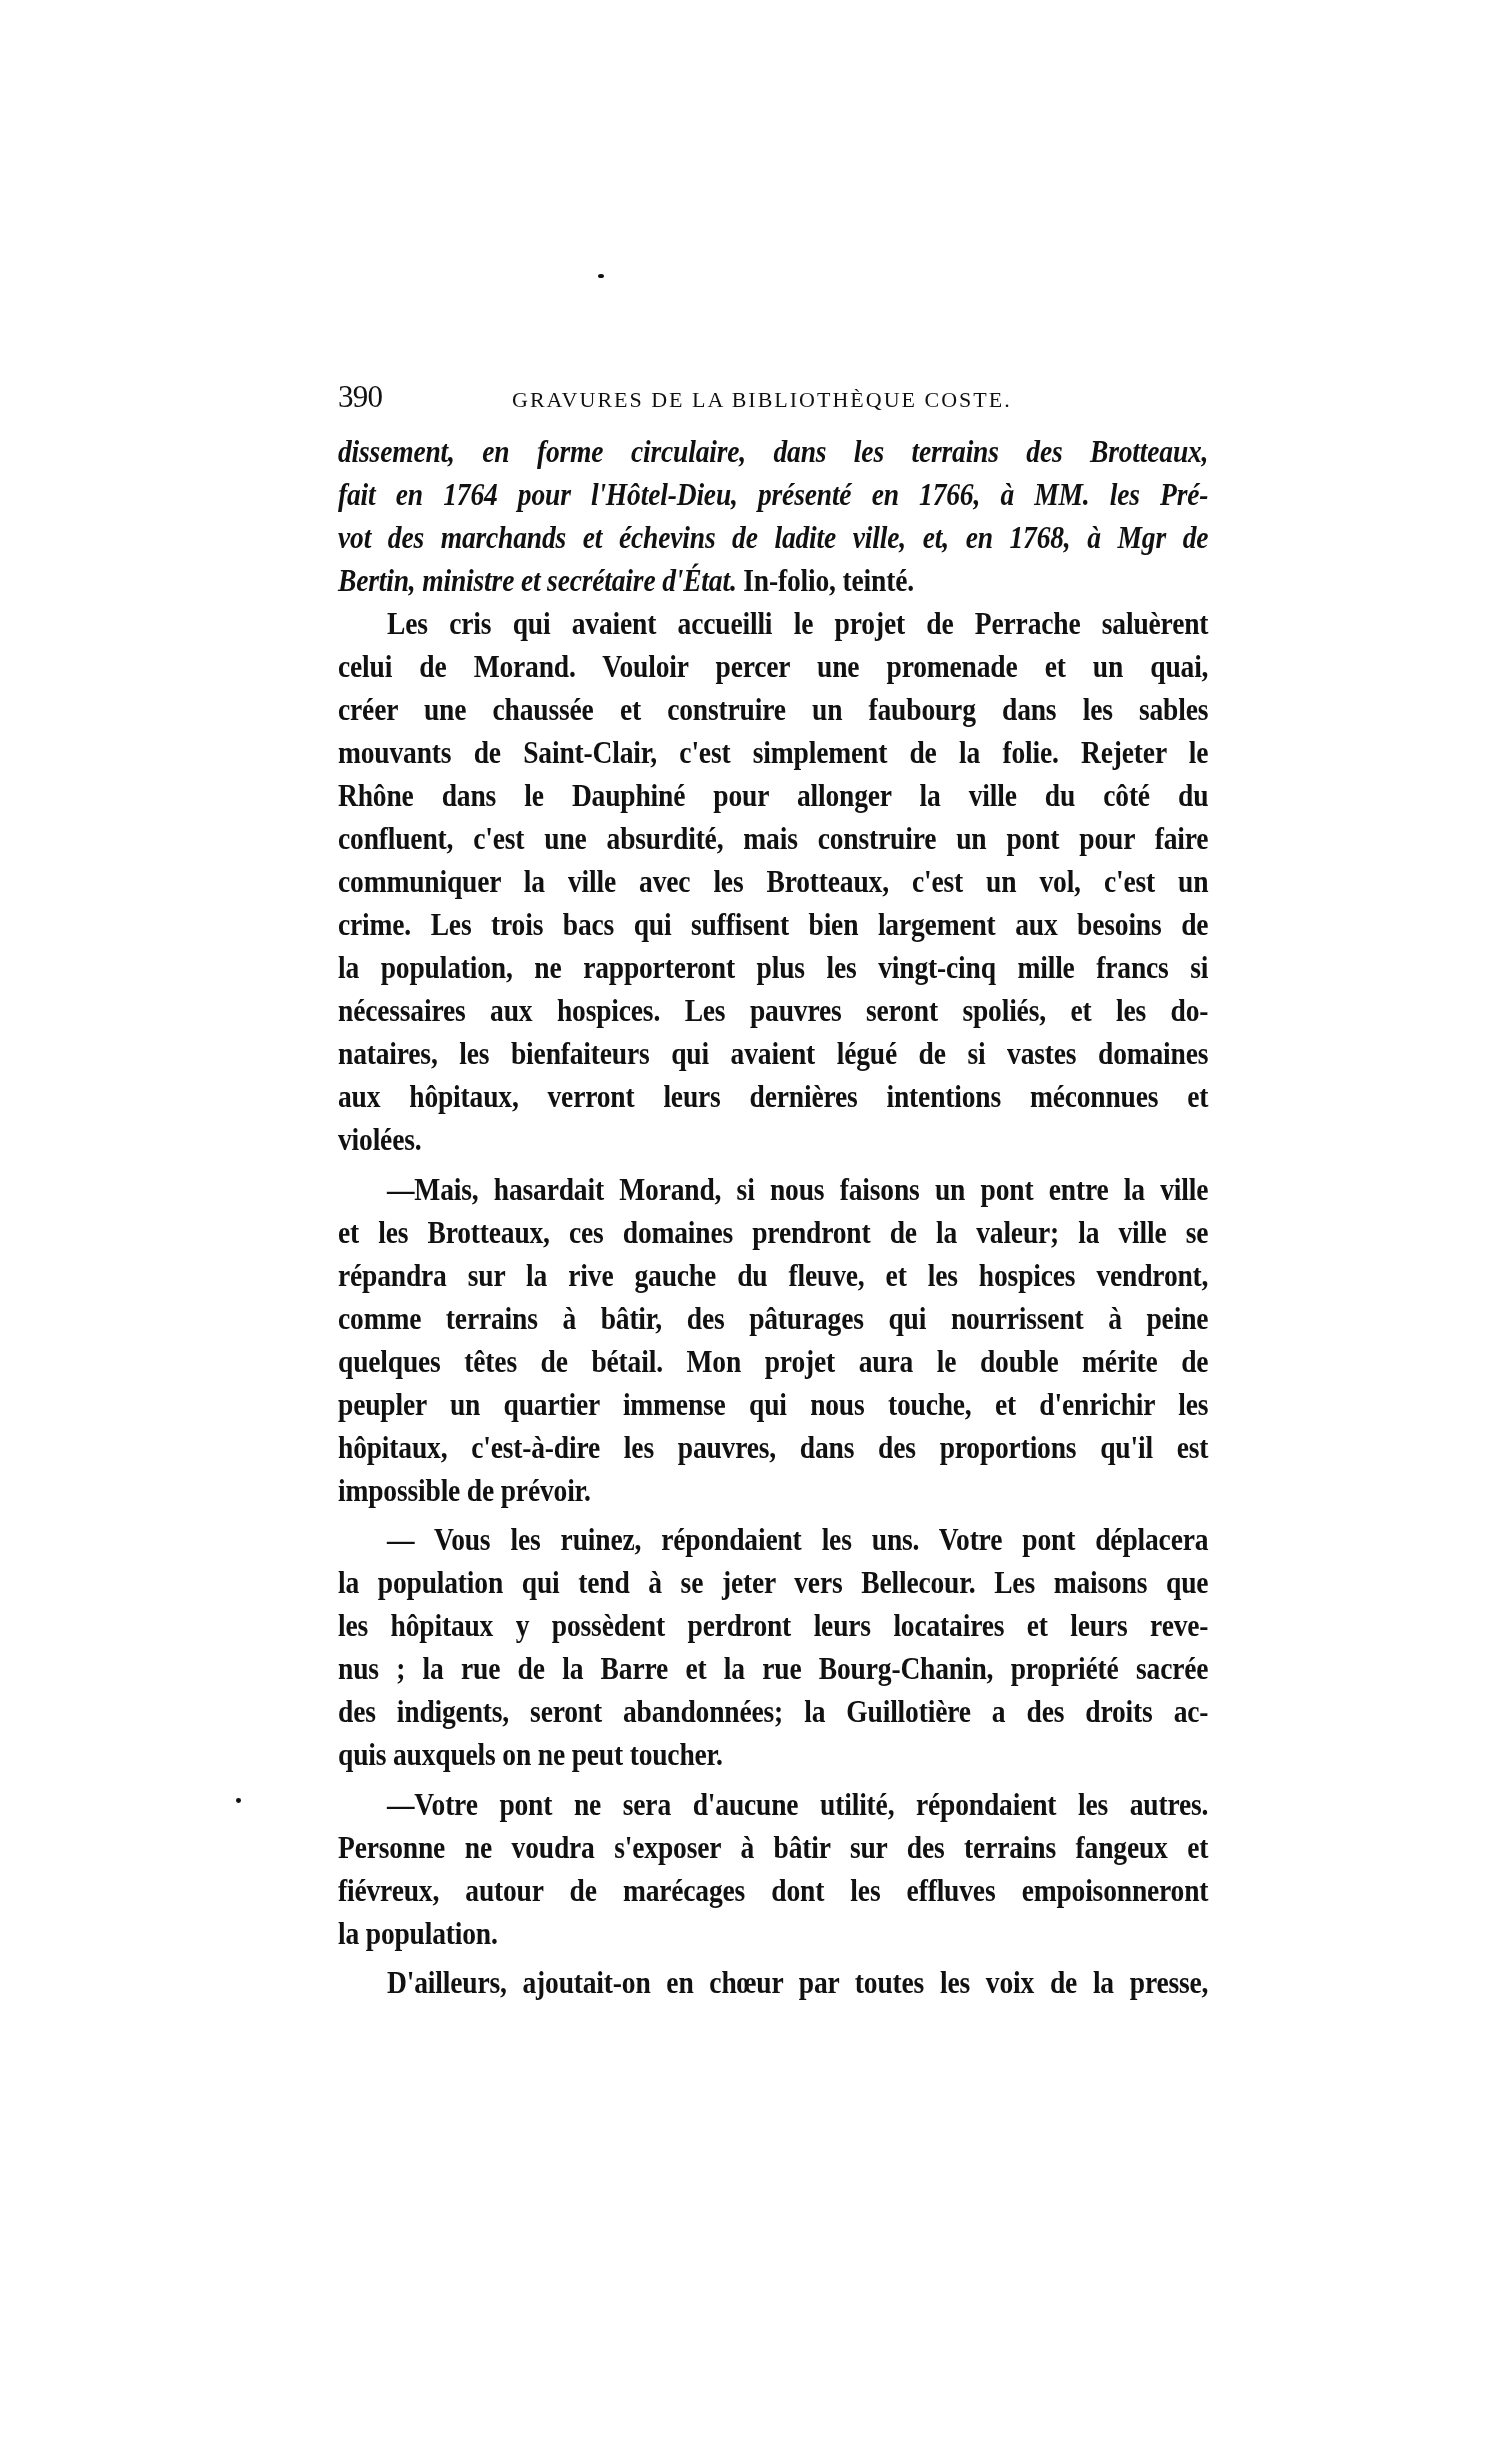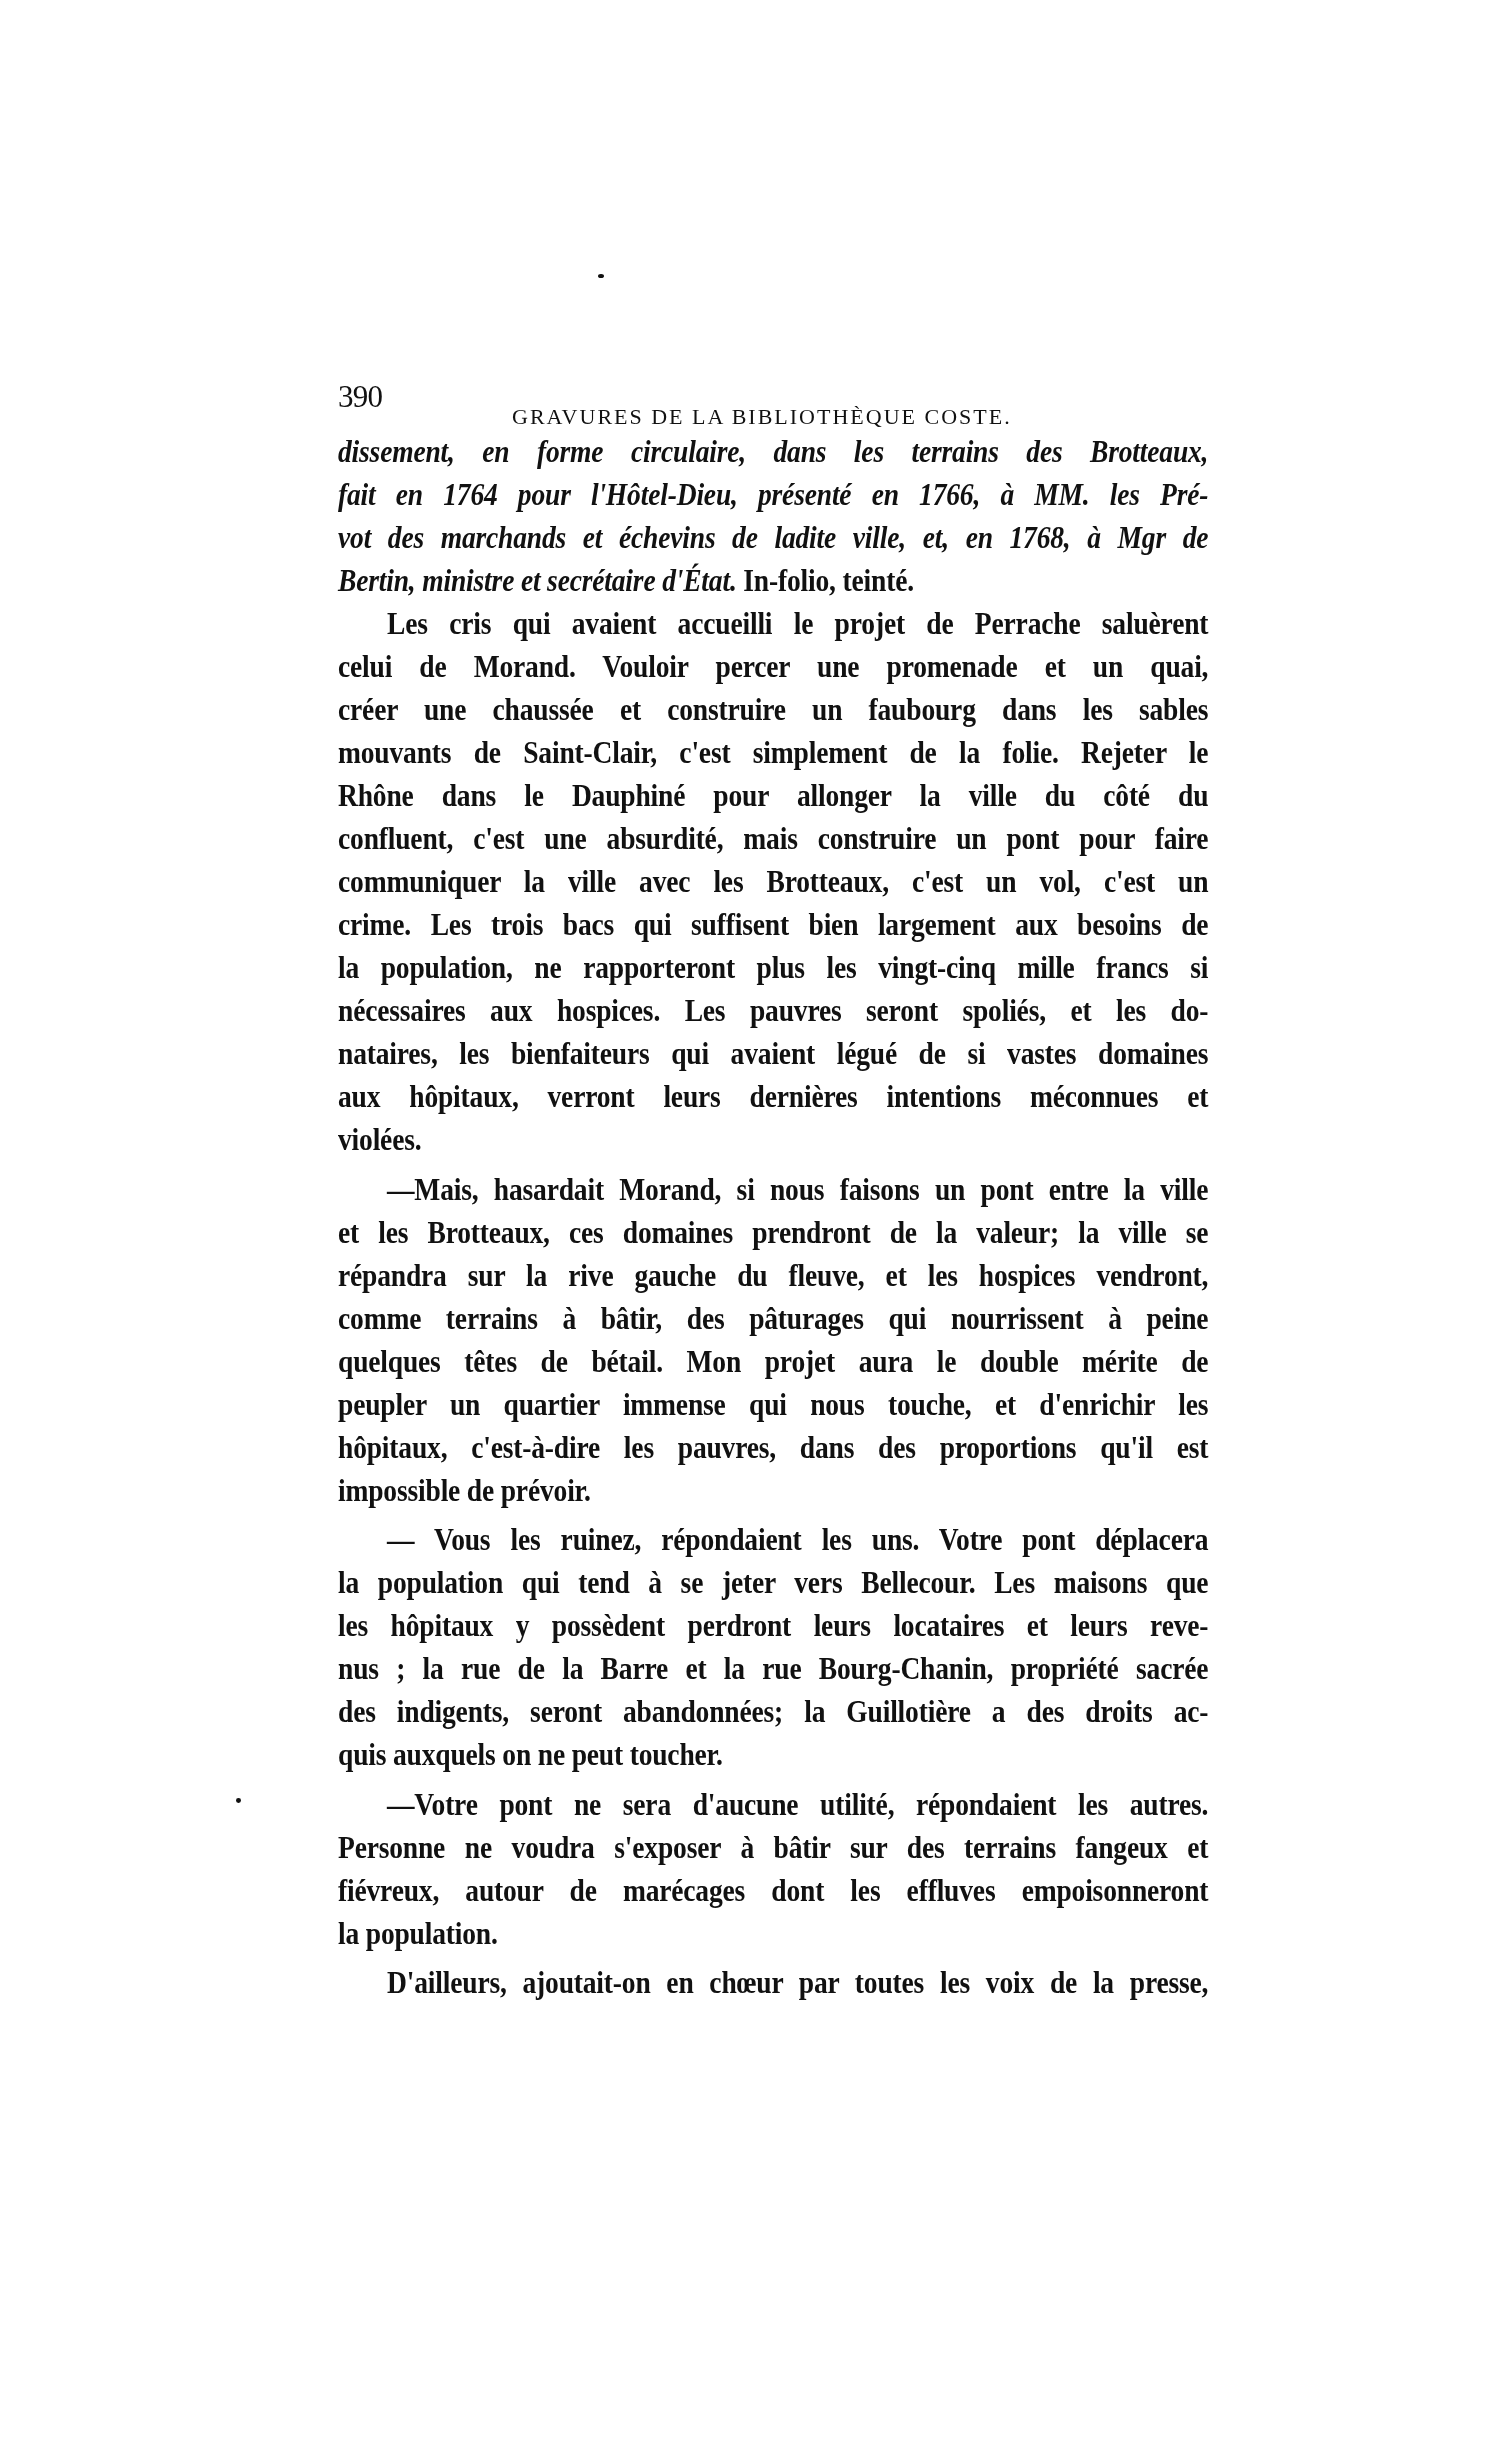--- a/index.html
+++ b/index.html
@@ -38,21 +38,20 @@
   }
   .head-title {
     position: absolute;
     left: 174px;
     top: 4.9px;
     font-size: 22px;
     line-height: 27.5px;
     letter-spacing: 2px;
     font-variant: small-caps;
     text-transform: uppercase;
-    margin-top: 17px;
   }
   .body-text {
     position: absolute;
     left: 338px;
     top: 430px;
     width: 870px;
     font-weight: bold;
   }
   .line {
     display: block;

